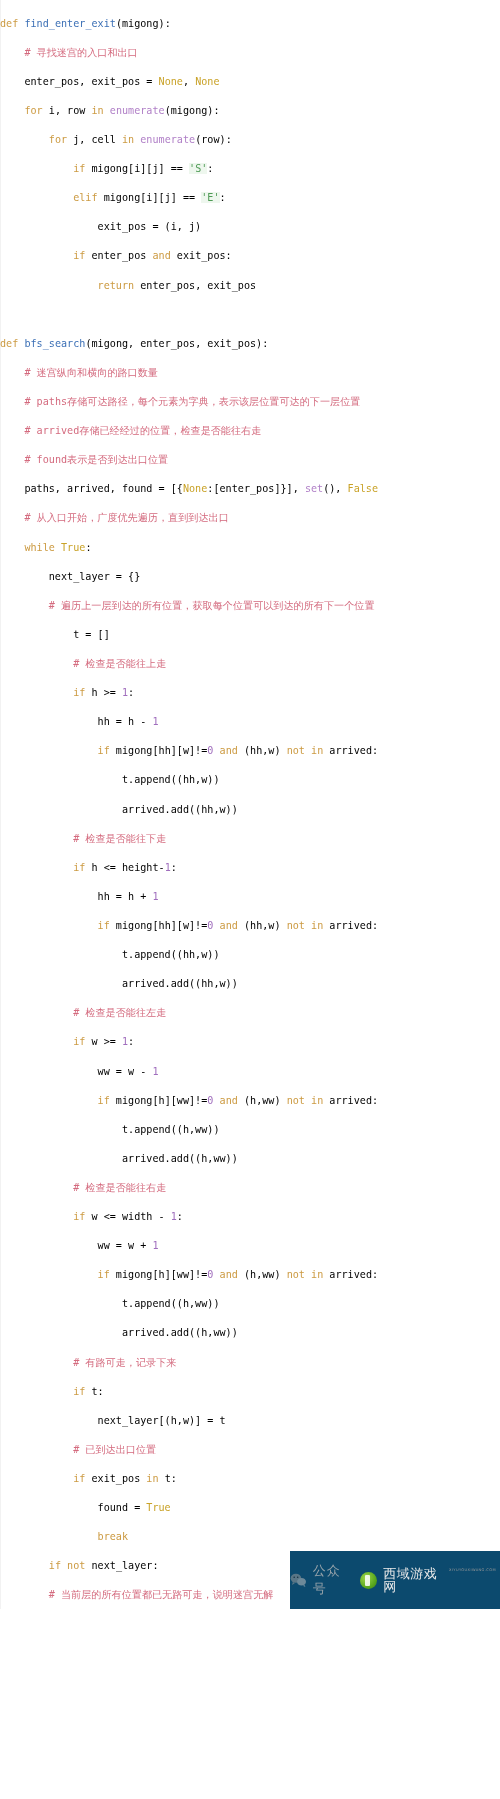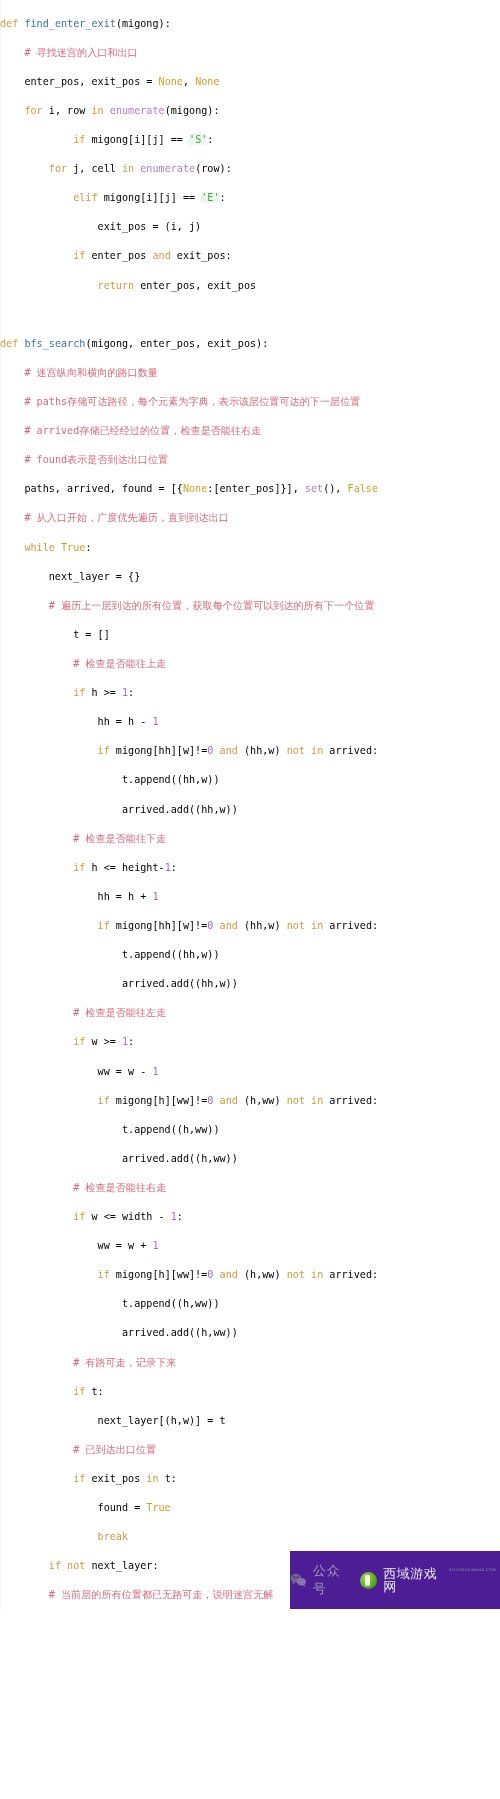--- a/index.html
+++ b/index.html
@@ -42,21 +42,21 @@
   .cmt  { color: #d46a7e; }          
   .fn   { color: #3b6fb5; }          
   .cn   { color: #c9a227; }
   
   #watermark {
     position: absolute;
     right: 0;
     bottom: 0;
     width: 210px;
     height: 58px;
-    background: #4c1d95;
+    background: #0c4a6e;
     display: flex;
     align-items: center;
     justify-content: flex-end;
     gap: 5px;
     padding-right: 4px;
     box-sizing: border-box;
   }
   #wm-inner {
     display: flex;
     align-items: center;
@@ -121,22 +121,22 @@
 <body>
 
 <div id="code-surface">
   <div id="left-edge"></div>
 
   <div id="code-block">
 <span class="ln"><span class="kw">def</span> <span class="fn">find_enter_exit</span>(migong):</span>
 <span class="ln">    <span class="cmt"># 寻找迷宫的入口和出口</span></span>
 <span class="ln">    enter_pos, exit_pos = <span class="cn">None</span>, <span class="cn">None</span></span>
 <span class="ln">    <span class="kw">for</span> i, row <span class="kw">in</span> <span class="bi">enumerate</span>(migong):</span>
+<span class="ln">        <span class="kw">for</span> j, cell <span class="kw">in</span> <span class="bi">enumerate</span>(row):</span>
 <span class="ln">            <span class="kw">if</span> migong[i][j] == <span class="str">'S'</span>:</span>
-<span class="ln">        <span class="kw">for</span> j, cell <span class="kw">in</span> <span class="bi">enumerate</span>(row):</span>
 <span class="ln">            <span class="kw">elif</span> migong[i][j] == <span class="str">'E'</span>:</span>
 <span class="ln">                exit_pos = (i, j)</span>
 <span class="ln">            <span class="kw">if</span> enter_pos <span class="kw">and</span> exit_pos:</span>
 <span class="ln">                <span class="kw">return</span> enter_pos, exit_pos</span>
 <span class="ln"> </span>
 <span class="ln"><span class="kw">def</span> <span class="fn">bfs_search</span>(migong, enter_pos, exit_pos):</span>
 <span class="ln">    <span class="cmt"># 迷宫纵向和横向的路口数量</span></span>
 <span class="ln">    <span class="cmt"># paths存储可达路径，每个元素为字典，表示该层位置可达的下一层位置</span></span>
 <span class="ln">    <span class="cmt"># arrived存储已经经过的位置，检查是否能往右走</span></span>
 <span class="ln">    <span class="cmt"># found表示是否到达出口位置</span></span>

